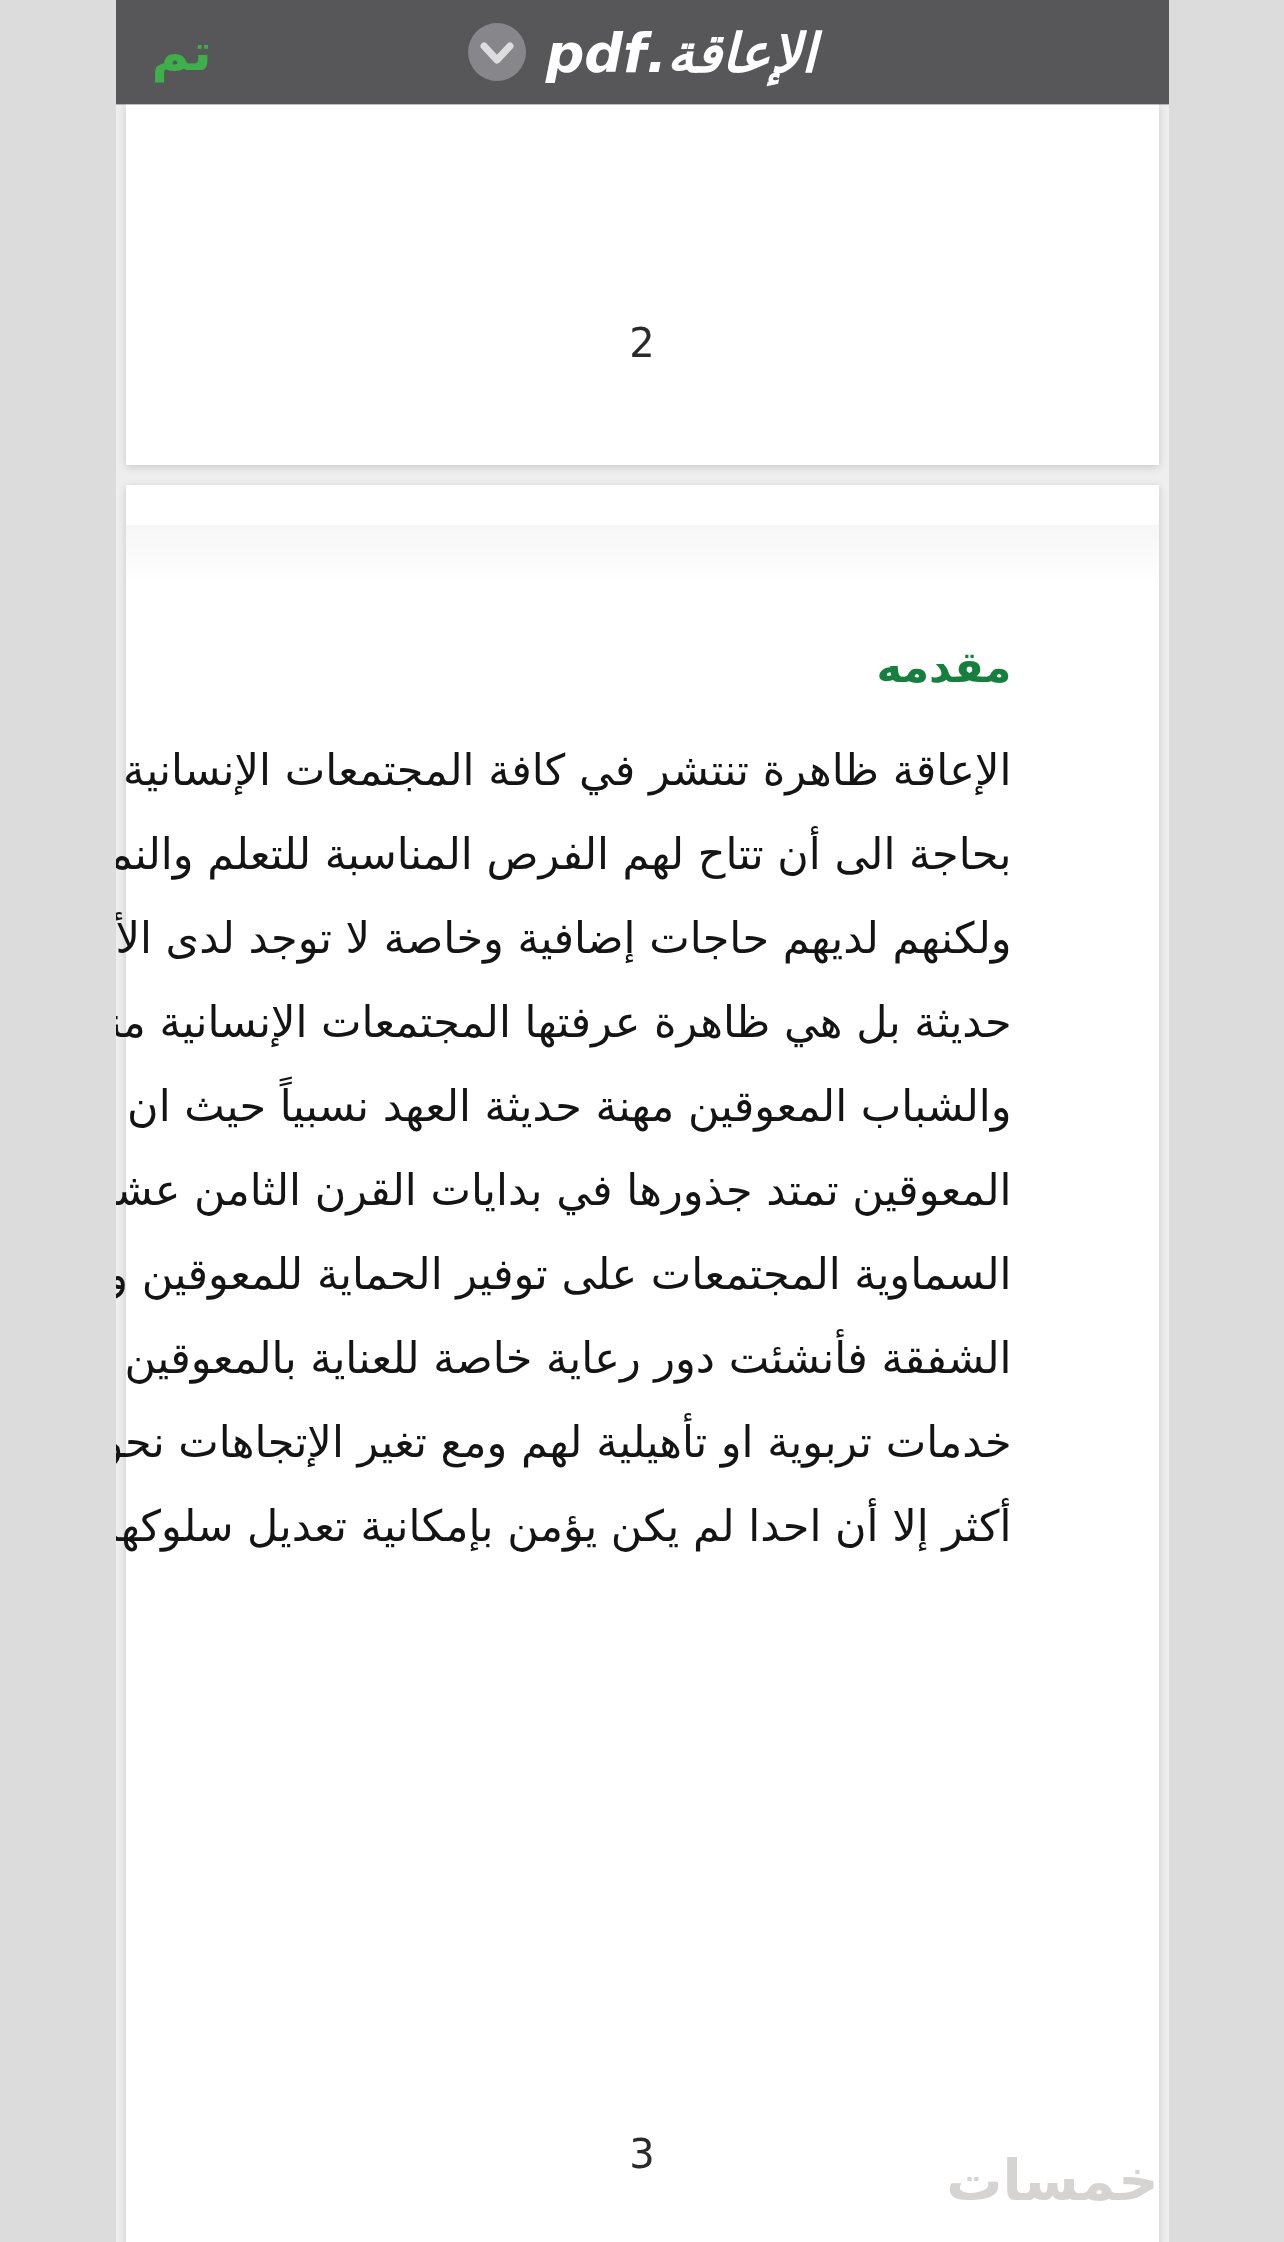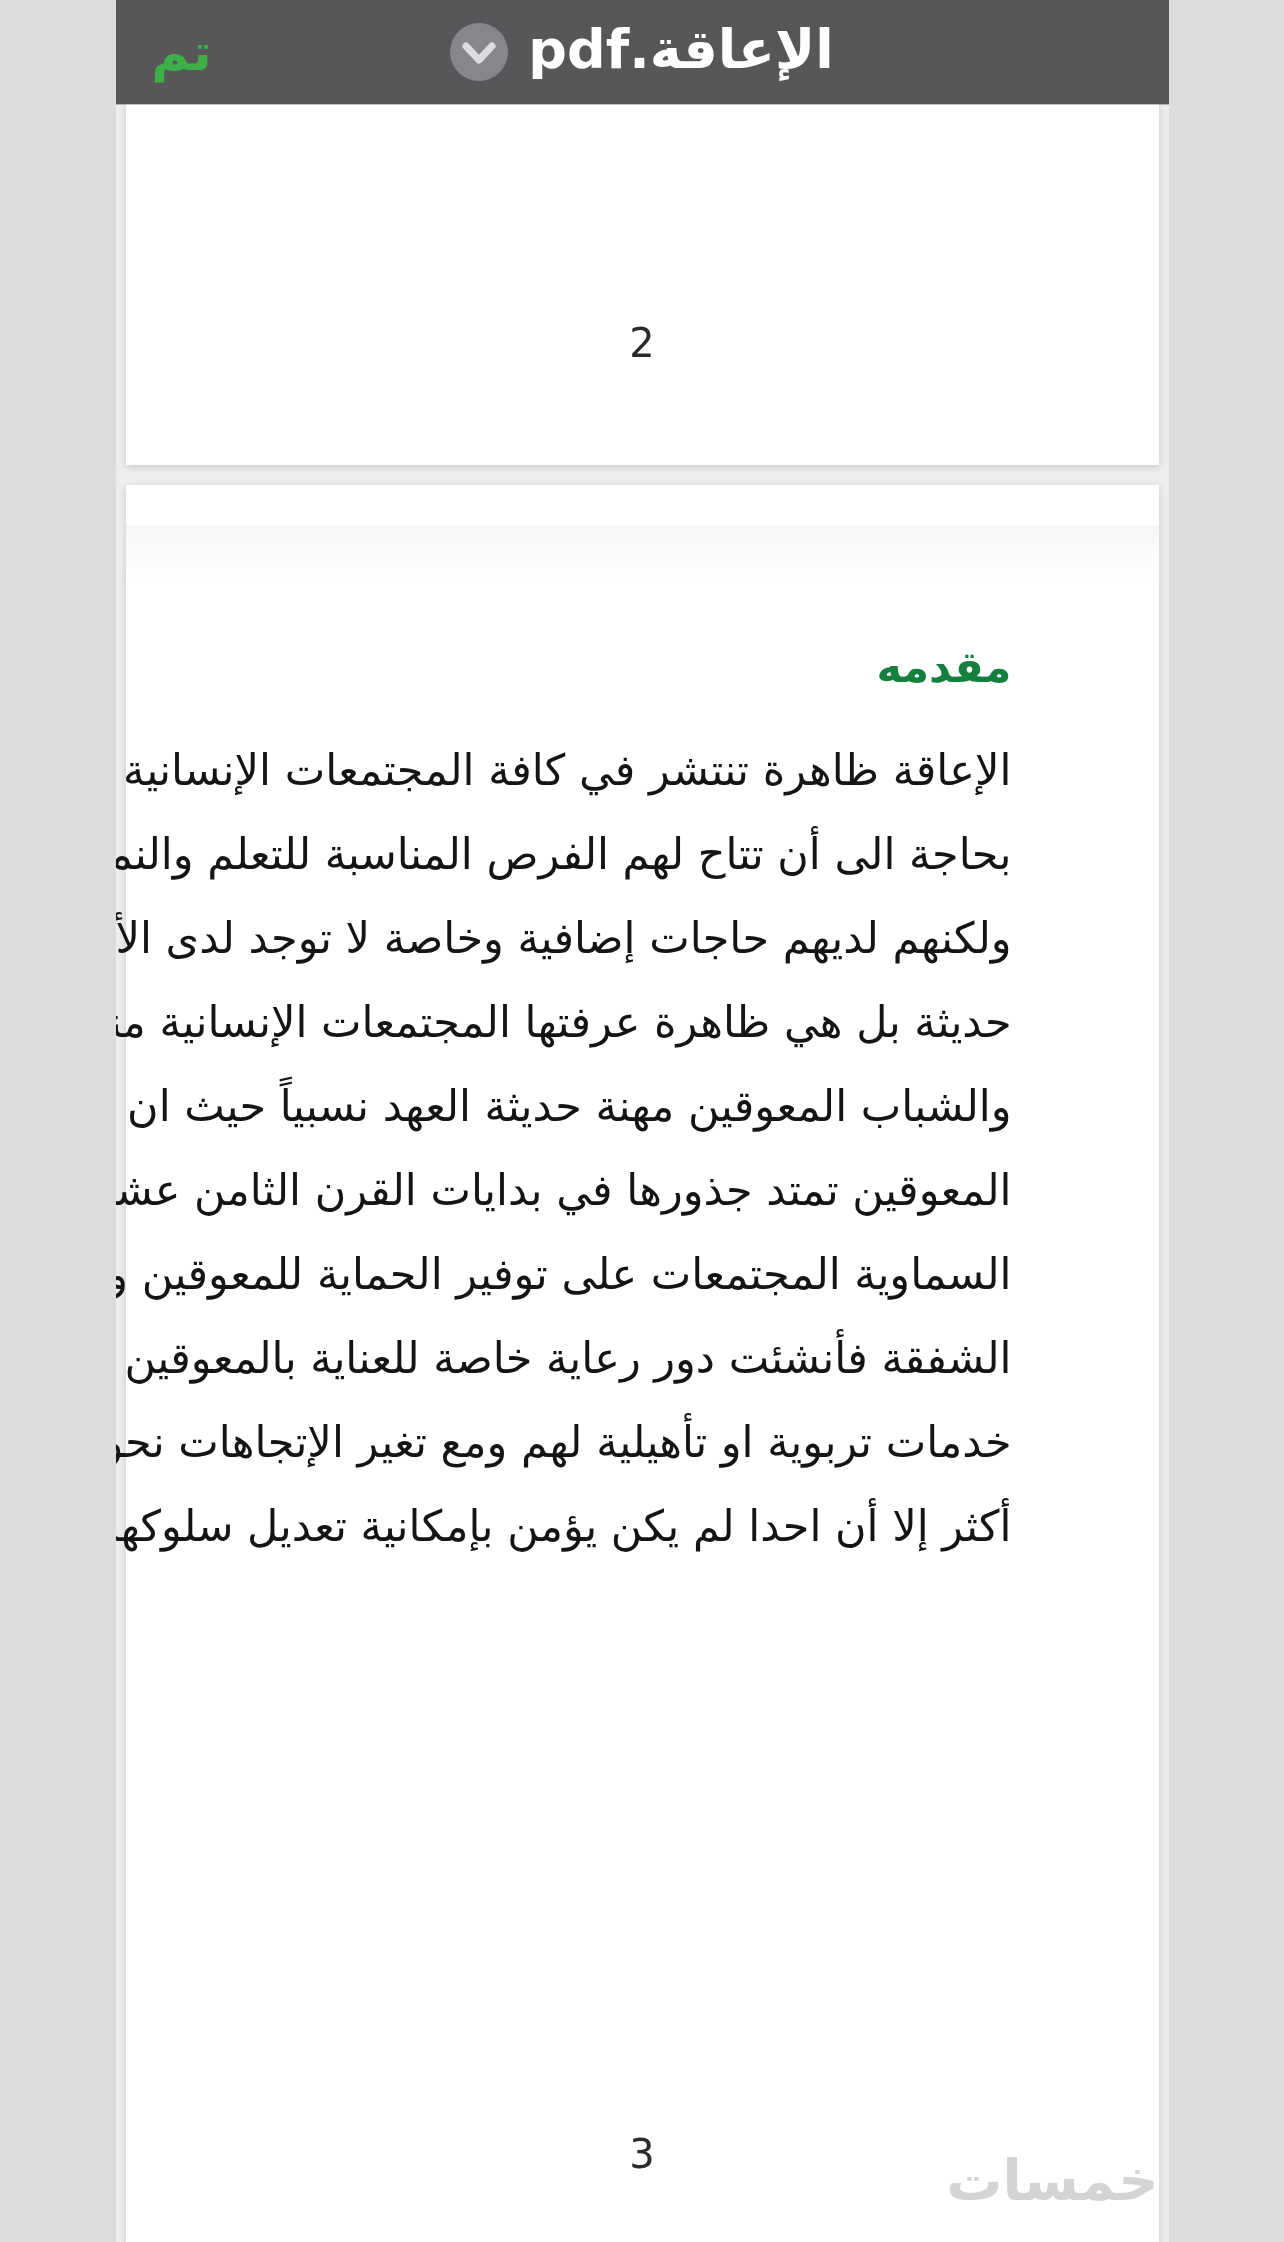--- a/index.html
+++ b/index.html
@@ -36,23 +36,24 @@
     font-size: 52px;
     font-weight: bold;
     line-height: 1;
     background: none;
     border: none;
     cursor: pointer;
     font-family: "DejaVu Sans", sans-serif;
   }
   .title-group {
     display: flex;
-    align-items: flex-start;
+    align-items: flex-end;
     gap: 20px;
     direction: ltr;
+    font-style: italic;
   }
   .chevron-btn {
     width: 58px;
     height: 58px;
     border-radius: 50%;
     background: #87868b;
     border: none;
     display: flex;
     align-items: center;
     justify-content: center;

